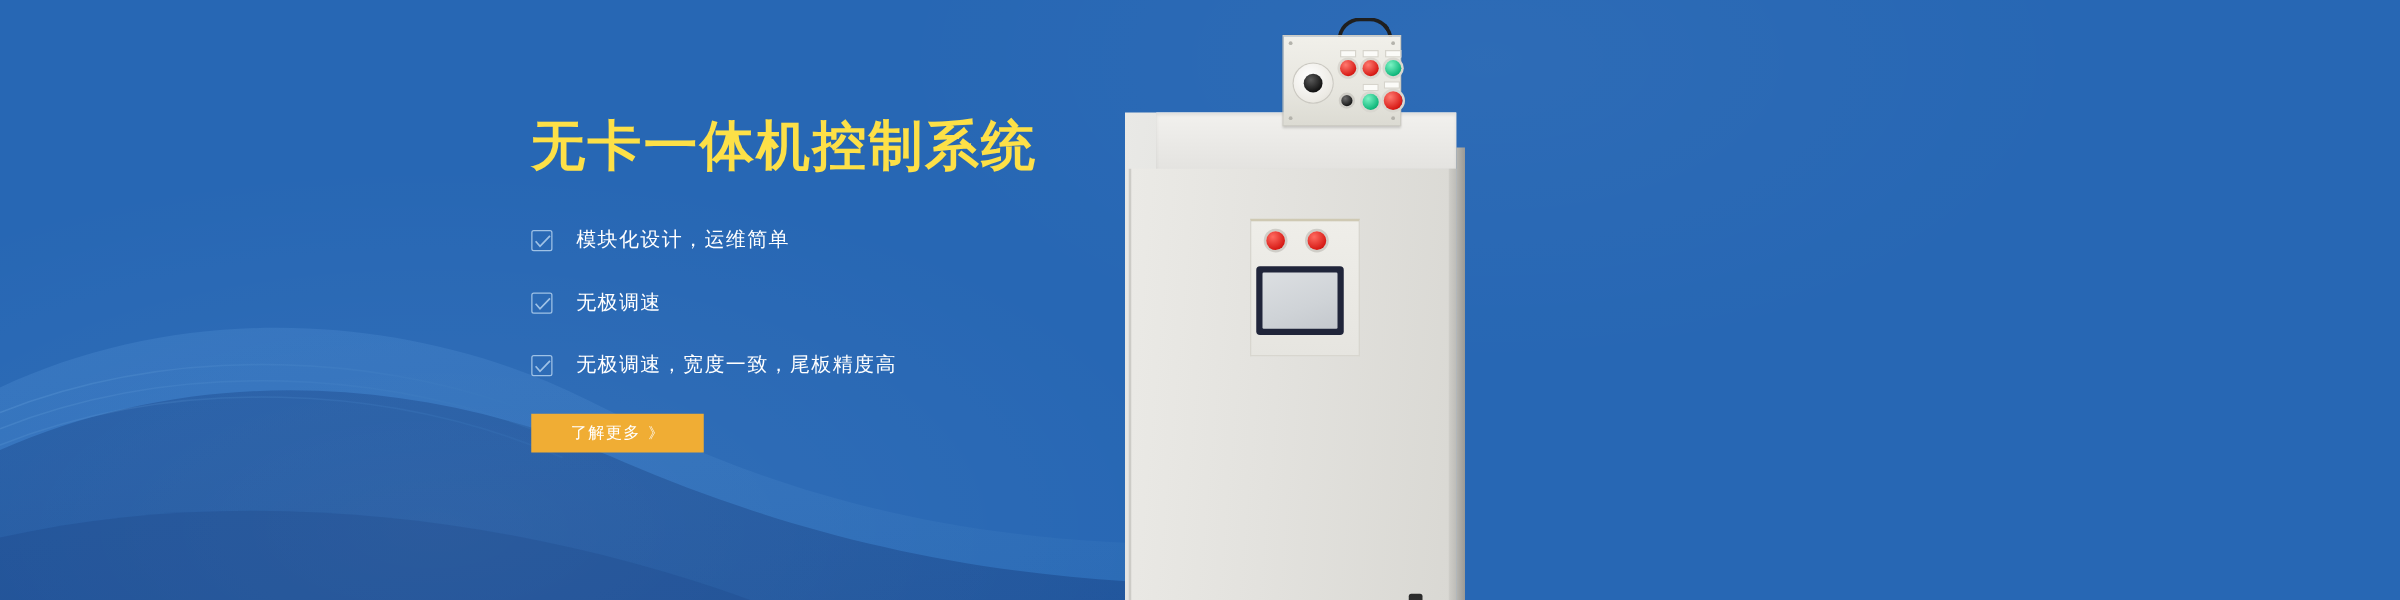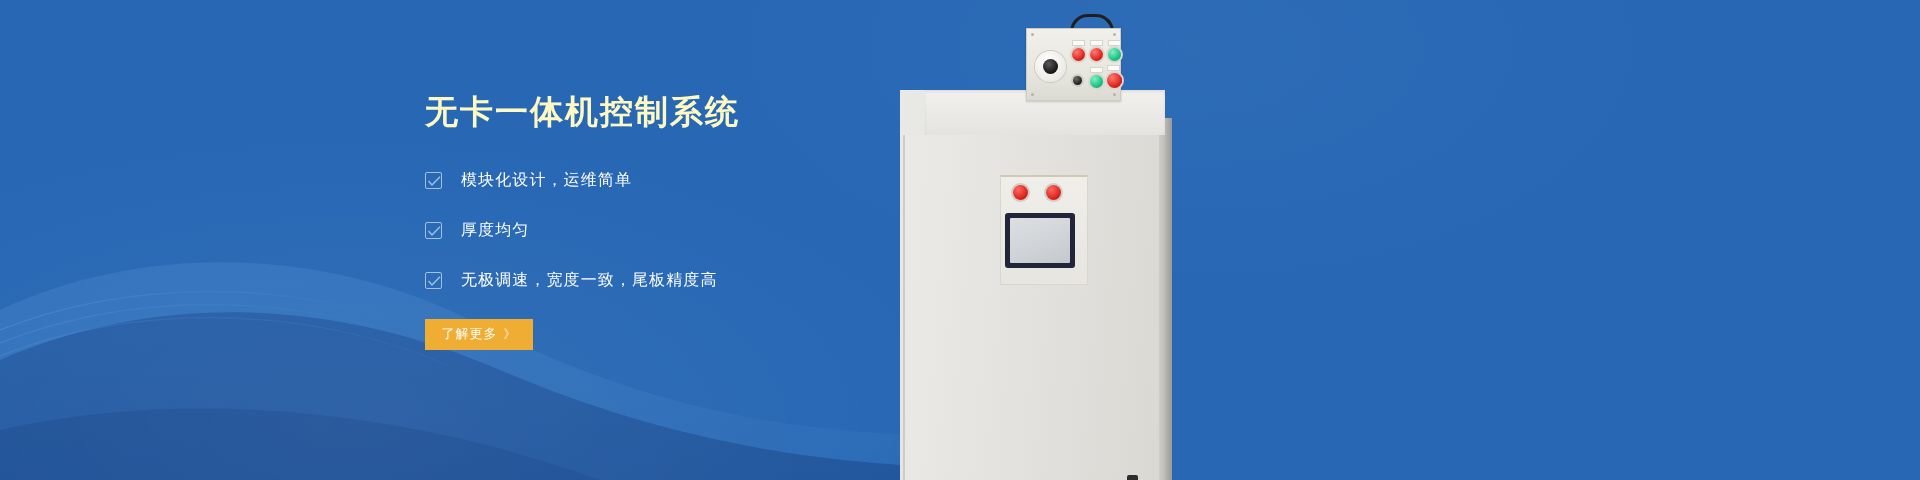--- a/index.html
+++ b/index.html
@@ -29,23 +29,23 @@
     pointer-events:none;
   }
 
   
   .content{
     position:absolute;
     left:425px; top:92px;
     width:640px;
   }
   .headline{
-    font-size:33px;
+    font-size:43px;
     font-weight:bold;
-    color:#fef9c3;
+    color:#fde047;
     letter-spacing:2px;
     line-height:1.2;
     white-space:nowrap;
   }
   .feature-list{ list-style:none; margin-top:32px; }
   .feature-item{
     display:flex;
     align-items:center;
     height:33px;
     margin-bottom:0;
@@ -64,21 +64,21 @@
     font-size:16px;
     color:#ffffff;
     letter-spacing:1.1px;
     white-space:nowrap;
   }
   .cta{
     display:inline-flex;
     align-items:center;
     justify-content:center;
     margin-top:22px;
-    width:108px; height:31px;
+    width:138px; height:31px;
     background:#f0ad34;
     color:#ffffff;
     font-size:13px;
     letter-spacing:1px;
     border:none;
     cursor:pointer;
     white-space:nowrap;
   }
   .cta .arrow{ margin-left:6px; font-size:12px; opacity:.9; }
 
@@ -262,21 +262,21 @@
           </svg>
         </span>
         <span class="feature-text">模块化设计，运维简单</span>
       </li>
       <li class="feature-item" style="margin-top:17px">
         <span class="chk">
           <svg width="13" height="11" viewBox="0 0 13 11" xmlns="http://www.w3.org/2000/svg">
             <polyline points="0.5,5 4,9 12,0.7" fill="none" stroke="#9fc2e6" stroke-width="1.4"></polyline>
           </svg>
         </span>
-        <span class="feature-text">厚度均匀</span>
+        <span class="feature-text">无极调速</span>
       </li>
       <li class="feature-item" style="margin-top:17px">
         <span class="chk">
           <svg width="13" height="11" viewBox="0 0 13 11" xmlns="http://www.w3.org/2000/svg">
             <polyline points="0.5,5 4,9 12,0.7" fill="none" stroke="#9fc2e6" stroke-width="1.4"></polyline>
           </svg>
         </span>
         <span class="feature-text">无极调速，宽度一致，尾板精度高</span>
       </li>
     </ul>

